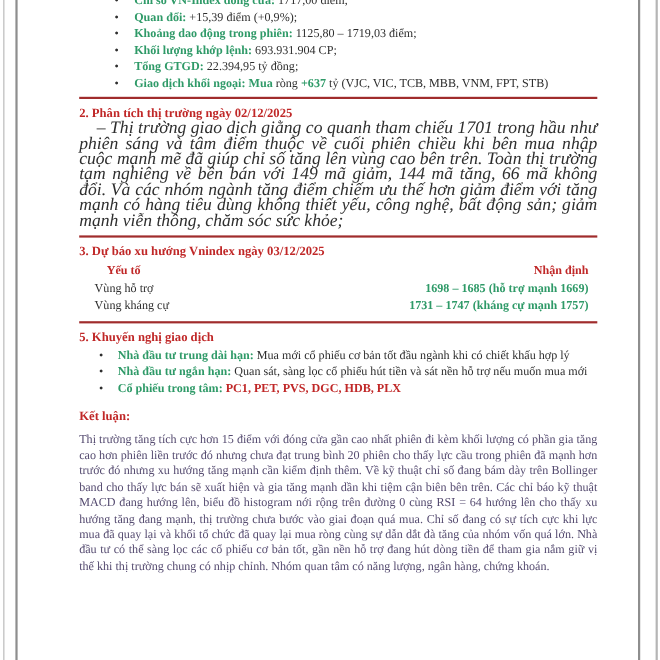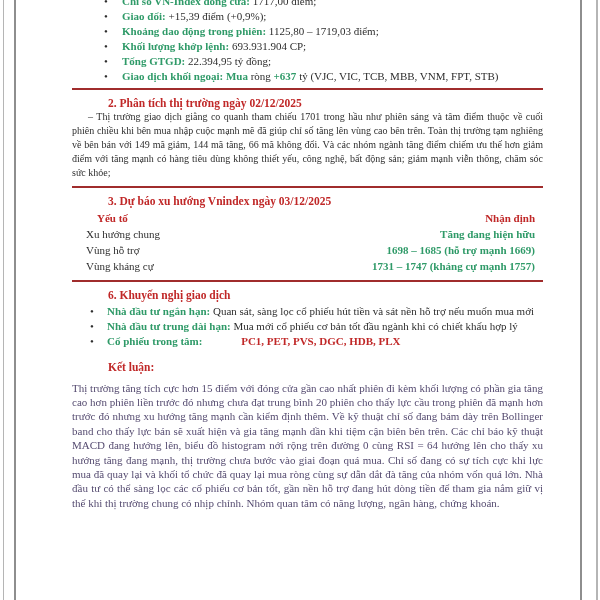--- a/index.html
+++ b/index.html
@@ -10,33 +10,33 @@
   }
   .edge{position:absolute;top:0;bottom:0;background:#9a9a9a;}
   .edge.e1{left:3px;width:1px;background:#b5b5b5;}
   .edge.e2{left:14px;width:2px;background:#8e8e8e;}
   .edge.e3{left:580px;width:2px;background:#8e8e8e;}
   .edge.e4{left:596px;width:2px;background:#b5b5b5;}
 
   .content{position:absolute;left:72px;top:-6px;width:471px;}
 
   .green{color:#2f9a68;font-weight:bold;}
-  .red{color:#c02828;font-weight:bold;margin-left:36px;}
+  .red{color:#c02828;font-weight:bold;}
   .blk{color:#2e2e2e;}
 
   ul.kv-list{list-style:none;margin:0;padding:0;font-size:11px;}
   ul.kv-list li{position:relative;padding-left:50px;height:15px;line-height:15px;}
   ul.kv-list li::before{content:"•";position:absolute;left:32px;top:0;color:#2e2e2e;font-size:11px;}
 
   .divider{height:2px;background:#a02c2c;margin-top:4px;}
   .d2{margin-top:6px;}
   .h{font-size:11.5px;line-height:14px;margin-top:6px;}
   .h.und span{}
 
-  p.body{margin:0;font-size:10px;line-height:14px;color:#2e2e2e;text-align:justify;}
+  p.body{margin:0;font-size:16px;line-height:14px;color:#2e2e2e;text-align:justify;font-style:italic;}
   p.indent{text-indent:16px;}
 
   .table{margin-top:2px;font-size:11px;}
   .trow{display:flex;justify-content:space-between;height:16px;line-height:16px;padding-left:14px;padding-right:8px;}
   .trow .c1{color:#2e2e2e;}
   .trow.th .c1{color:#c02828;font-weight:bold;padding-left:11px;}
   .trow .c2{text-align:center;}
 
   ul.rec-list{list-style:none;margin:2px 0 0 0;padding:0;font-size:11px;}
   ul.rec-list li{position:relative;padding-left:35px;line-height:14.5px;text-align:justify;margin-bottom:0.5px;}
@@ -53,21 +53,21 @@
 <div class="edge e3"></div>
 <div class="edge e4"></div>
 
 <div class="content">
 
   <ul class="kv-list">
     <li>
       <span class="green">Chỉ số VN-Index đóng cửa:</span><span class="blk"> 1717,00 điểm;</span>
     </li>
     <li>
-      <span class="green">Giao đổi:</span><span class="blk"> +15,39 điểm (+0,9%);</span>
+      <span class="green">Quan đổi:</span><span class="blk"> +15,39 điểm (+0,9%);</span>
     </li>
     <li>
       <span class="green">Khoảng dao động trong phiên:</span><span class="blk"> 1125,80 – 1719,03 điểm;</span>
     </li>
     <li>
       <span class="green">Khối lượng khớp lệnh:</span><span class="blk"> 693.931.904 CP;</span>
     </li>
     <li>
       <span class="green">Tổng GTGD:</span><span class="blk"> 22.394,95 tỷ đồng;</span>
     </li>
@@ -83,42 +83,38 @@
 
   <div class="divider d2"></div>
 
   <div class="h red">3. Dự báo xu hướng Vnindex ngày 03/12/2025</div>
   <div class="table">
     <div class="trow th">
       <span class="c1">Yếu tố</span>
       <span class="c2 red">Nhận định</span>
     </div>
     <div class="trow">
-      <span class="c1">Xu hướng chung</span>
-      <span class="c2 green">Tăng đang hiện hữu</span>
-    </div>
-    <div class="trow">
       <span class="c1">Vùng hỗ trợ</span>
       <span class="c2 green">1698 – 1685 (hỗ trợ mạnh 1669)</span>
     </div>
     <div class="trow">
       <span class="c1">Vùng kháng cự</span>
       <span class="c2 green">1731 – 1747 (kháng cự mạnh 1757)</span>
     </div>
   </div>
 
   <div class="divider d2"></div>
 
-  <div class="h red">6. Khuyến nghị giao dịch</div>
+  <div class="h red">5. Khuyến nghị giao dịch</div>
   <ul class="rec-list">
     <li>
-      <span class="green">Nhà đầu tư ngắn hạn:</span><span class="blk"> Quan sát, sàng lọc cổ phiếu hút tiền và sát nền hỗ trợ nếu muốn mua mới</span>
+      <span class="green">Nhà đầu tư trung dài hạn:</span><span class="blk"> Mua mới cổ phiếu cơ bản tốt đầu ngành khi có chiết khấu hợp lý</span>
     </li>
     <li>
-      <span class="green">Nhà đầu tư trung dài hạn:</span><span class="blk"> Mua mới cổ phiếu cơ bản tốt đầu ngành khi có chiết khấu hợp lý</span>
+      <span class="green">Nhà đầu tư ngắn hạn:</span><span class="blk"> Quan sát, sàng lọc cổ phiếu hút tiền và sát nền hỗ trợ nếu muốn mua mới</span>
     </li>
     <li>
       <span class="green">Cổ phiếu trong tâm:</span><span class="red"> PC1, PET, PVS, DGC, HDB, PLX</span>
     </li>
   </ul>
 
   <div class="h red und concl-head"><span>Kết luận:</span></div>
   <p class="concl">Thị trường tăng tích cực hơn 15 điểm với đóng cửa gần cao nhất phiên đi kèm khối lượng có phần gia tăng cao hơn phiên liền trước đó nhưng chưa đạt trung bình 20 phiên cho thấy lực cầu trong phiên đã mạnh hơn trước đó nhưng xu hướng tăng mạnh cần kiểm định thêm. Về kỹ thuật chỉ số đang bám dày trên Bollinger band cho thấy lực bán sẽ xuất hiện và gia tăng mạnh dần khi tiệm cận biên bên trên. Các chỉ báo kỹ thuật MACD đang hướng lên, biểu đồ histogram nới rộng trên đường 0 cùng RSI = 64 hướng lên cho thấy xu hướng tăng đang mạnh, thị trường chưa bước vào giai đoạn quá mua. Chỉ số đang có sự tích cực khi lực mua đã quay lại và khối tổ chức đã quay lại mua ròng cùng sự dẫn dắt đà tăng của nhóm vốn quá lớn. Nhà đầu tư có thể sàng lọc các cổ phiếu cơ bản tốt, gần nền hỗ trợ đang hút dòng tiền để tham gia nắm giữ vị thế khi thị trường chung có nhịp chỉnh. Nhóm quan tâm có năng lượng, ngân hàng, chứng khoán.</p>
 
 </div>

